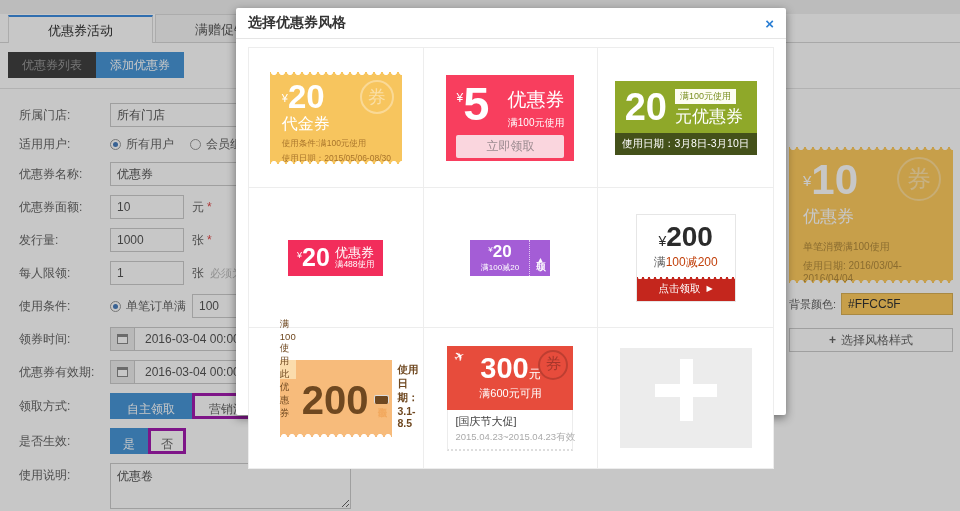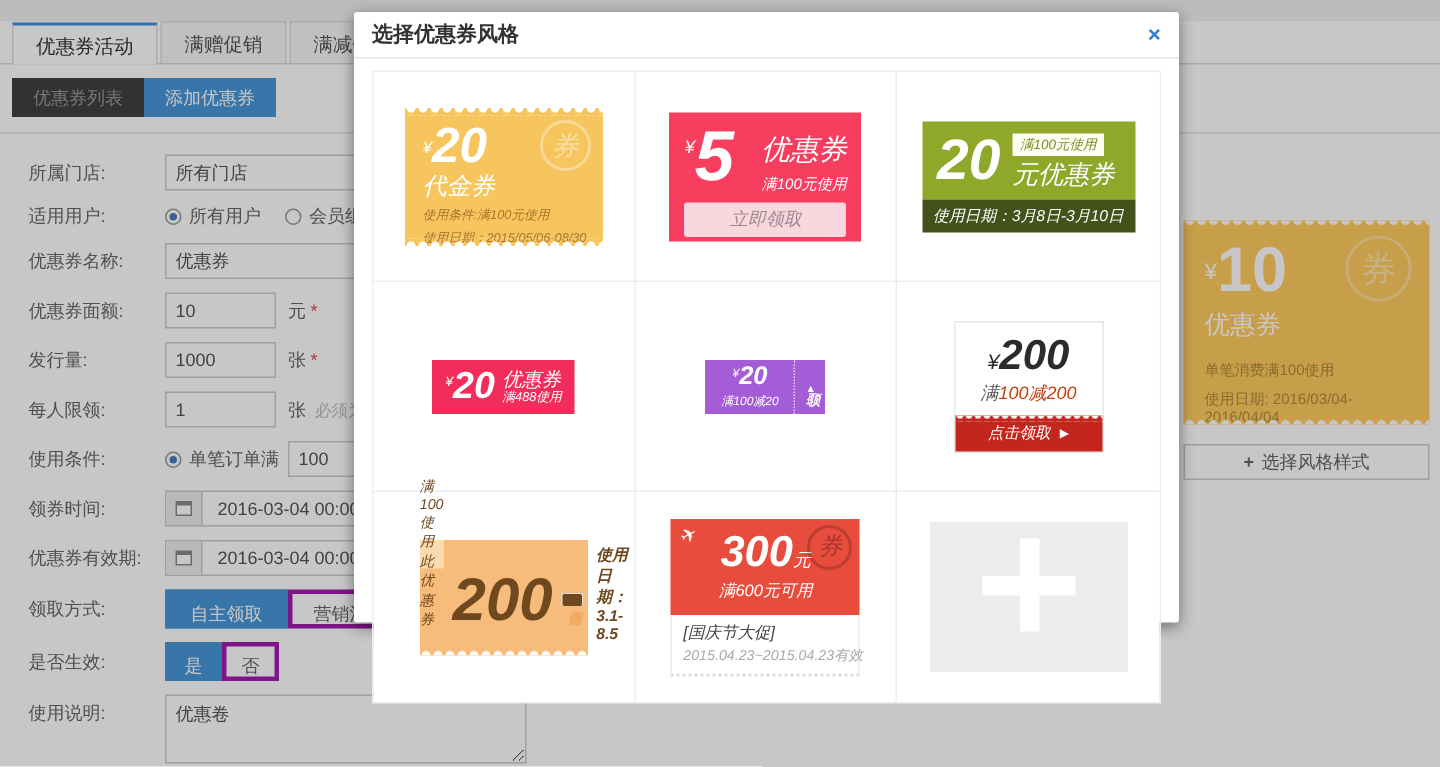--- a/index.html
+++ b/index.html
@@ -3,21 +3,21 @@
 <meta charset="utf-8">
 <style>
   * { margin:0; padding:0; box-sizing:border-box; }
   html,body { width:960px; height:511px; }
   body { font-family:"Liberation Sans","DejaVu Sans",sans-serif; background:#fff; }
   .screen { position:relative; width:960px; height:511px; overflow:hidden; background:#fff; }
 
   
   .topstrip { height:14px; background:#f1f1f1; }
   .tabbar { display:flex; padding-left:8px; background:#fff; border-bottom:1px solid #d8d8d8; height:29px; }
-  .tab { padding:6px 15px 0; font-size:13px; color:#555; background:#f6f6f6; border:1px solid #ddd; border-bottom:none; margin-right:2px; cursor:pointer; }
+  .tab { padding:6px 39px 0; font-size:13px; color:#555; background:#f6f6f6; border:1px solid #ddd; border-bottom:none; margin-right:2px; cursor:pointer; }
   .tab.active { background:#fff; color:#333; border-top:2px solid #3e8ee0; padding-top:5px; position:relative; top:1px; }
   .subnav { padding:9px 0 10px 8px; border-bottom:1px solid #e4e4e4; display:flex; }
   .btn-sub { font-size:12px; height:26px; line-height:26px; padding:0 14px; cursor:pointer; }
   .btn-sub.plain { background:#404040; color:#999; }
   .btn-sub.primary { background:#4896d8; color:#fff; }
 
   .form { padding:14px 0 0 19px; width:770px; }
   .frow { display:flex; align-items:center; margin-bottom:9px; }
   .frow > label { width:91px; min-width:91px; font-size:12px; color:#666; }
   .inp { height:24px; border:1px solid #ccc; background:#fff; font-size:12px; color:#555; padding:0 6px; font-family:inherit; }
@@ -57,21 +57,21 @@
   .pv-bgrow .color-inp { flex:1; height:22px; background:#ffcc5f; border:1px solid #d9b055; font-size:12px; color:#333; padding:0 6px; line-height:20px; }
   .pv-stylebtn { margin-top:13px; height:24px; border:1px solid #ccc; background:#fff; color:#666; font-size:12px; display:flex; align-items:center; justify-content:center; cursor:pointer; }
   .pv-stylebtn .plus { font-weight:bold; margin-right:5px; }
 
   
   .overlay { position:absolute; inset:0; background:rgba(0,0,0,.22); z-index:50; }
   .modal { position:absolute; left:236px; top:8px; width:550px; height:407px; background:#fff; z-index:60; border-radius:2px; box-shadow:0 3px 10px rgba(0,0,0,.45); }
   .m-head { height:31px; display:flex; align-items:center; justify-content:space-between; padding:0 12px; border-bottom:1px solid #e5e5e5; }
   .m-title { font-size:14px; font-weight:bold; color:#333; }
   .m-close { color:#2b7fd4; font-size:15px; font-weight:bold; cursor:pointer; line-height:1; }
-  .m-grid { margin:8px 12px; height:422px; display:grid; grid-template-columns:repeat(3,1fr); grid-template-rows:repeat(3,1fr); border:1px solid #ededed;font-style:italic; }
+  .m-grid { margin:8px 12px; height:422px; display:grid; grid-template-columns:repeat(3,1fr); grid-template-rows:repeat(3,1fr); border:1px solid #ededed; }
   .cell { border-right:1px solid #ededed; border-bottom:1px solid #ededed; display:flex; align-items:center; justify-content:center; cursor:pointer; background:#fff; }
   .cell:nth-child(3n) { border-right:none; }
   .cell:nth-child(n+7) { border-bottom:none; }
 
   
   .cp1 { position:relative; width:132px; height:92px; background:#f7c55e; padding:8px 12px 6px; }
   .cp1 .amt { color:#fff; line-height:1; }
   .cp1 .cur { font-size:11px; vertical-align:6px; }
   .cp1 .num { font-size:33px; font-weight:bold; }
   .cp1 .name { color:#fff; font-size:16px; margin-top:1px; }
@@ -260,20 +260,24 @@
   </div>
 
   <div class="preview">
     <div class="pv-coupon perf">
       <div class="pv-amt"><span class="cur">¥</span><span class="num">10</span></div>
       <div class="wm pv-wm">券</div>
       <div class="pv-title">优惠券</div>
       <div class="pv-line first">单笔消费满100使用</div>
       <div class="pv-line">使用日期: 2016/03/04-2016/04/04</div>
     </div>
+    <div class="pv-bgrow">
+      <label>背景颜色:</label>
+      <div class="color-inp">#FFCC5F</div>
+    </div>
     <div class="pv-stylebtn">
       <span class="plus">+</span>
       <span>选择风格样式</span>
     </div>
   </div>
 
   <div class="overlay"></div>
 
   <div class="modal">
     <div class="m-head">

